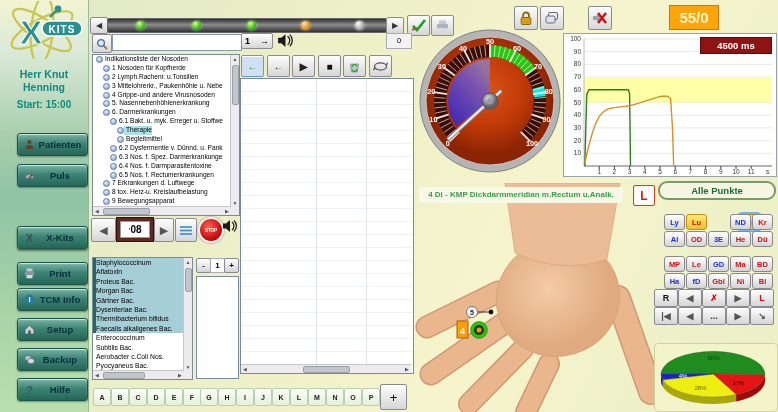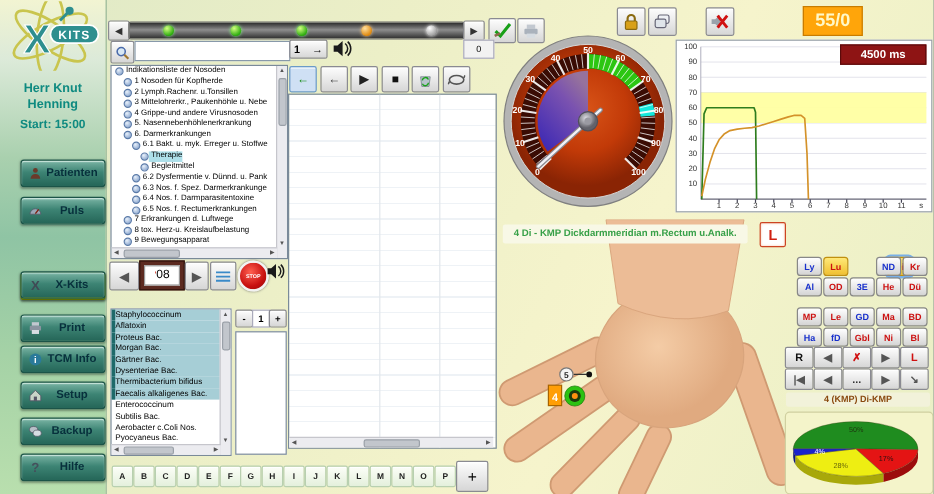--- a/index.html
+++ b/index.html
@@ -52,21 +52,21 @@
   .tdot{display:inline-block;width:5px;height:5px;border-radius:50%;flex:0 0 5px;
        background:radial-gradient(circle at 35% 30%,#e8f0fa,#7a9ac8);border:0.5px solid #5a7aa8;}
   .vscroll{position:absolute;right:0;top:0;width:8px;height:100%;background:#ececf0;border-left:1px solid #c6c6cc;}
   .hscroll{position:absolute;left:0;bottom:0;height:8px;background:#ececf0;border-top:1px solid #c6c6cc;}
   .thumb{position:absolute;background:#c2c6cc;border:1px solid #9aa0a8;border-radius:2px;}
   .scr-ar{position:absolute;font-size:5px;color:#555;width:8px;height:8px;line-height:8px;text-align:center;}
   .player-btn{position:absolute;top:218px;}
   .disp{position:absolute;left:116px;top:217px;width:36px;height:23px;background:#5c2a20;
        border:1px solid #2e120c;display:flex;align-items:center;justify-content:center;}
   .disp-in{background:#fff;border:1px solid #999;width:28px;height:15px;text-align:center;
-       font-size:10px;font-weight:normal;line-height:15px;}
+       font-size:10px;font-weight:bold;line-height:15px;}
   .disp-in .tick{color:#d02010;font-size:8px;}
   .stopbtn{position:absolute;left:198px;top:217px;width:22px;height:22px;border-radius:50%;
        background:radial-gradient(circle at 40% 35%,#ff6050,#c81010 60%,#900808);
        border:2px solid #f2f2f2;box-shadow:0 0 2px #666;color:#fff;font-size:4.5px;font-weight:bold;
        display:flex;align-items:center;justify-content:center;cursor:pointer;}
   .remlist{left:92px;top:257px;width:99px;height:121px;font-size:6.8px;}
   .rem-row{height:9.4px;line-height:9.4px;padding-left:3px;white-space:nowrap;overflow:hidden;cursor:pointer;}
   .rem-row.sel{background:#a6ced6;border-left:3px solid #1e6a6a;padding-left:0;}
   .qty{position:absolute;top:258px;width:13px;height:13px;font-size:8px;font-weight:bold;}
   .sidebox{left:196px;top:276px;width:41px;height:101px;}
@@ -645,20 +645,21 @@
           <circle cx="74" cy="147" r="5" fill="#1c3a0c"></circle>
           <circle cx="74" cy="147" r="2.5" fill="#ff9010"></circle>
         </g>
         <rect x="52" y="138" width="11" height="17" fill="#ff9e06" stroke="#a86400"></rect>
         <text x="57.5" y="151" text-anchor="middle" font-size="9" font-weight="bold" fill="#ffffff" font-family="Liberation Sans,sans-serif">4</text>
       </svg></div>
 
   <div class="mer-strip">4 Di - KMP Dickdarmmeridian m.Rectum u.Analk.</div>
   <div class="lbtn" style="left:633px;top:185px">L</div>
 
+  <div class="allp">Alle Punkte</div>
   <div id="grid-mount">
       <div class="gbtn blue" style="left: 664px; top: 214px;">Ly</div>
       <div class="gbtn red hl" style="left: 686px; top: 214px;">Lu</div>
       <div class="gbtn red cur" style="left: 708px; top: 214px;">Di</div>
       <div class="gbtn blue" style="left: 730px; top: 214px;">ND</div>
       <div class="gbtn red" style="left: 752px; top: 214px;">Kr</div>
       <div class="gbtn blue" style="left: 664px; top: 231px;">Al</div>
       <div class="gbtn red" style="left: 686px; top: 231px;">OD</div>
       <div class="gbtn blue" style="left: 708px; top: 231px;">3E</div>
       <div class="gbtn red" style="left: 730px; top: 231px;">He</div>
@@ -681,21 +682,20 @@
       <div class="nav-btn btn3" style="left: 726px; top: 289px; color: rgb(85, 85, 85);">▶</div>
       <div class="nav-btn btn3" style="left: 750px; top: 289px; color: rgb(208, 16, 16);">L</div>
     </div>
   <div id="nav2">
       <div class="nav-btn btn3" style="left: 654px; top: 307px; color: rgb(85, 85, 85);">|◀</div>
       <div class="nav-btn btn3" style="left: 678px; top: 307px; color: rgb(85, 85, 85);">◀</div>
       <div class="nav-btn btn3" style="left: 702px; top: 307px; color: rgb(51, 51, 51);">...</div>
       <div class="nav-btn btn3" style="left: 726px; top: 307px; color: rgb(85, 85, 85);">▶</div>
       <div class="nav-btn btn3" style="left: 750px; top: 307px; color: rgb(85, 85, 85);">↘</div>
     </div>
-  <div class="kmp">4 (KMP) Di-KMP</div>
 
   <div class="piepanel">
     <svg id="pie-svg" width="120" height="65">
         <g transform="translate(0,3)">
           <path d="M110.0,27.7 A52 23 0 0 1 81.1,47.6 L81.1,54.6 A52 23 0 0 0 110.0,34.7 Z" fill="#9c0c0c"></path>
           <path d="M81.1,47.6 A52 23 0 0 1 7.7,32.8 L7.7,39.8 A52 23 0 0 0 81.1,54.6 Z" fill="#a8a80a"></path>
           <path d="M7.7,32.8 A52 23 0 0 1 6.0,27.0 L6.0,34.0 A52 23 0 0 0 7.7,39.8 Z" fill="#101680"></path>
           <path d="M58 27 L6.0,27.0 A52 23 0 1 1 110.0,27.7 Z" fill="#1f8c1f" stroke="#44441a" stroke-width="0.3"></path>
           <path d="M58 27 L110.0,27.7 A52 23 0 0 1 81.1,47.6 Z" fill="#e41414" stroke="#44441a" stroke-width="0.3"></path>
           <path d="M58 27 L81.1,47.6 A52 23 0 0 1 7.7,32.8 Z" fill="#eeee12" stroke="#44441a" stroke-width="0.3"></path>

